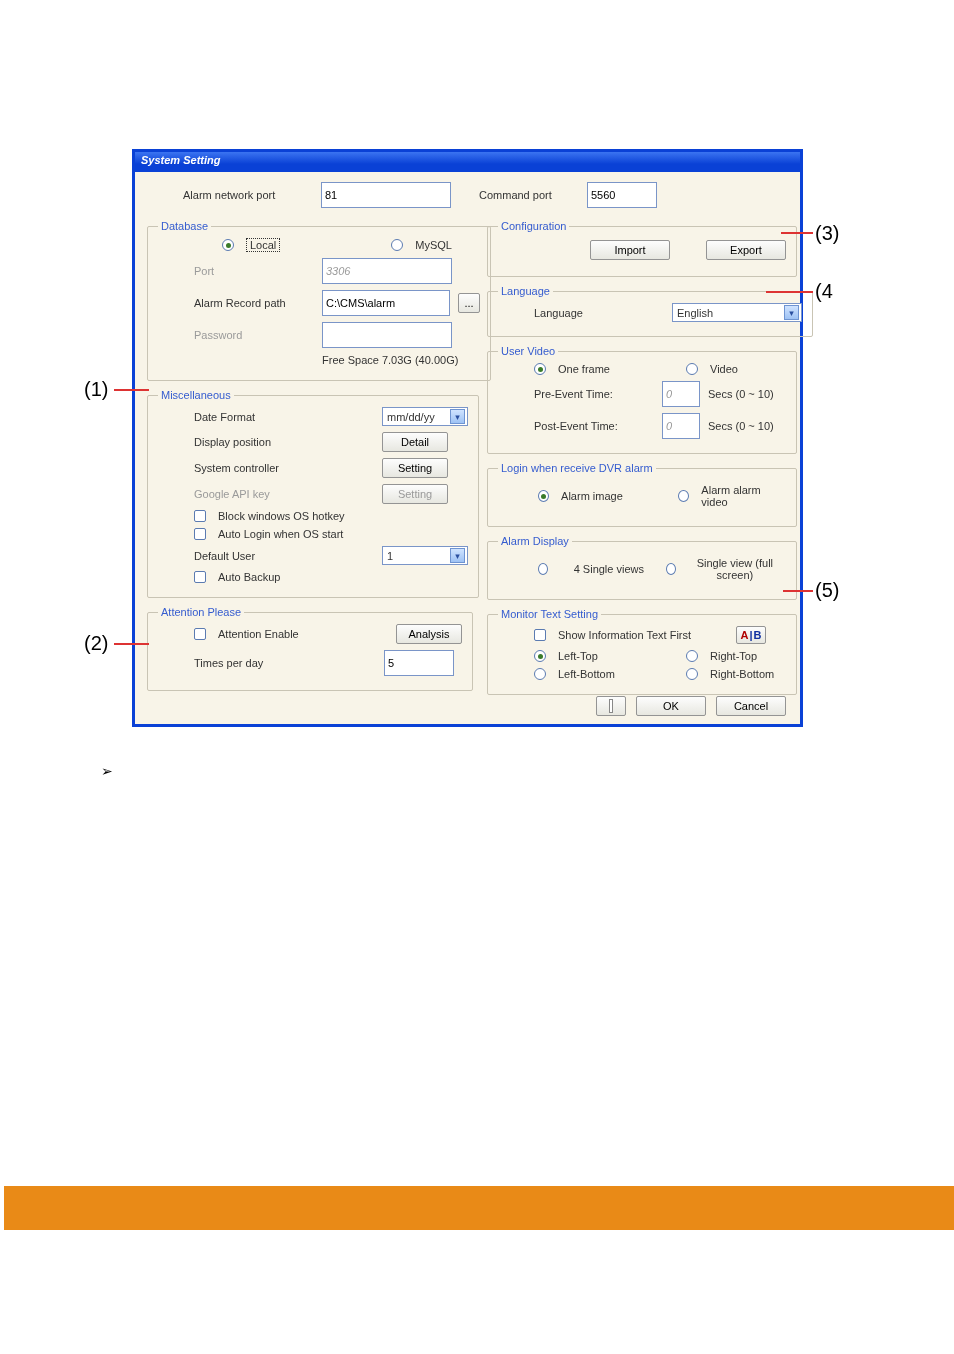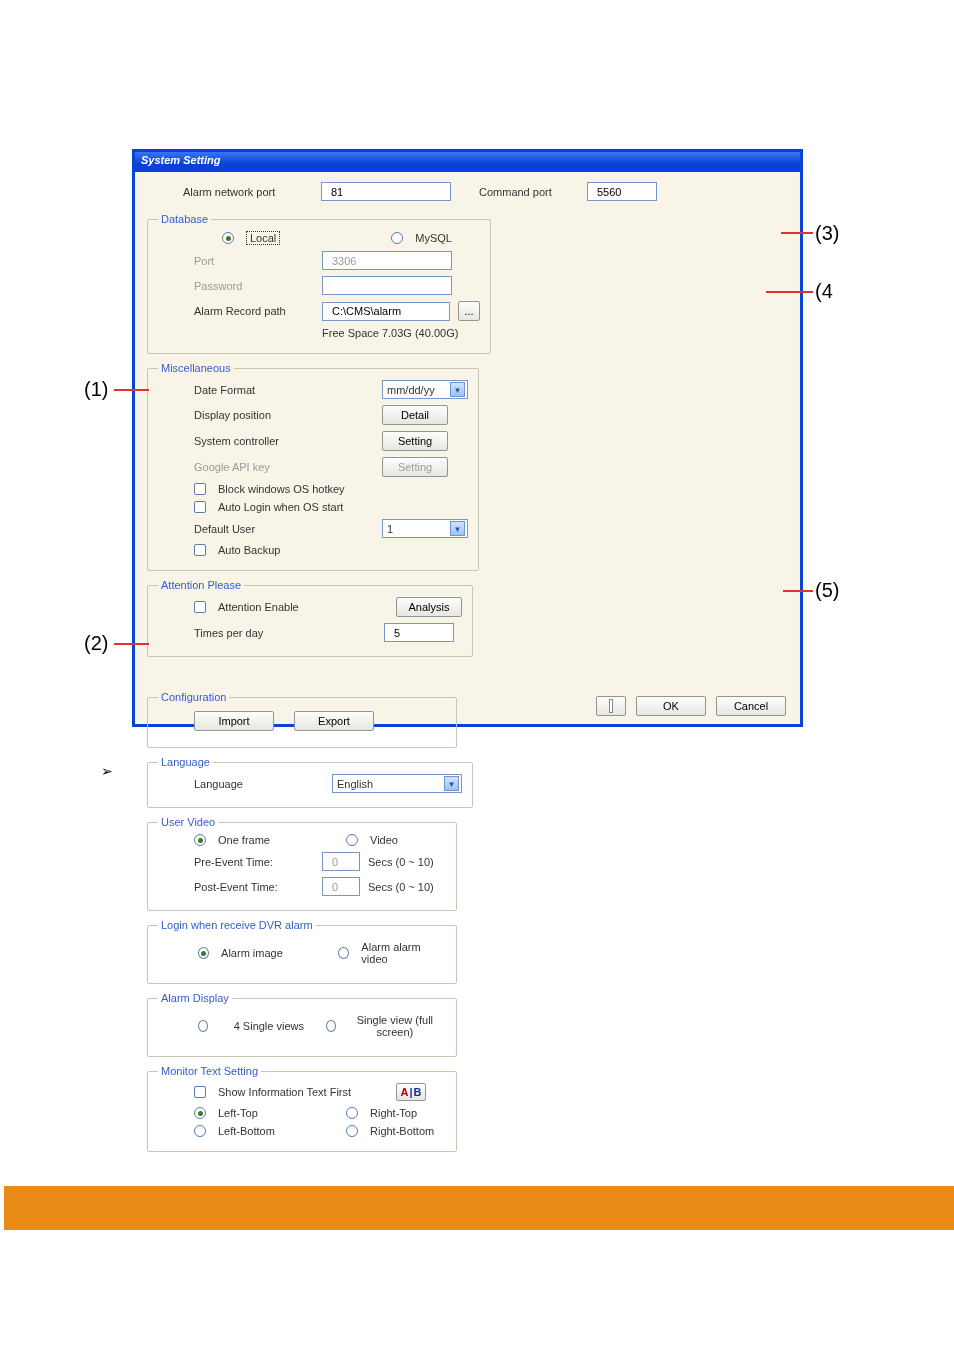--- a/index.html
+++ b/index.html
@@ -41,25 +41,25 @@
     color: #333;
     position: relative;
     height: calc(100% - 20px);
   }
   .row { display: flex; align-items: center; gap: 8px; margin-bottom: 6px; margin-left: 36px; }
   .label { color: #333; }
   .disabled { color: #9a9a9a; }
   .input {
     border: 1px solid #7a95c8;
     background: #fff;
-    height: 19px;
-    padding: 1px 9px;
+    height: 26px;
+    padding: 1px 3px;
     font-size: 11px;
   }
-  .input.dis { background:#fff; color:#9a9a9a; }
+  .input.dis { background:#fff; color:#9a9a9a;font-style:italic; }
   .btn {
     border: 1px solid #949494;
     background: linear-gradient(#fdfdfd,#e7e7e0);
     height: 20px;
     padding: 0 12px;
     font-size: 11px;
     border-radius: 2px;
     cursor: pointer;
     display: inline-flex;
     align-items: center;
@@ -105,21 +105,21 @@
     font-size:11px;
   }
   .select .arrow {
     width:15px; height:15px;
     background: linear-gradient(#cfe3ff,#9ec2f4);
     border:1px solid #6f94d1;
     display:flex; align-items:center; justify-content:center;
     color:#2a4f9f;
     font-size: 9px;
   }
-  .cols { display:flex; gap:20px;flex-direction:column; }
+  .cols { display:flex; gap:20px; }
   .colL { width: 320px; }
   .colR { width: 310px; }
   .bottom-btns {
     position: absolute;
     right: 14px;
     bottom: 8px;
     display:flex; gap:10px; align-items:flex-start;
   }
   .kbd-icon {
     width: 20px; height: 14px;
@@ -200,27 +200,27 @@
               <span style="flex:1"></span>
               <span class="radio"></span>
               <span>MySQL</span>
               <span style="width:20px"></span>
             </div>
             <div class="row">
               <span class="label disabled" style="width:120px">Port</span>
               <input class="input dis" style="width: 130px;" disabled="" value="3306">
             </div>
             <div class="row">
-              <span class="label disabled" style="width:120px">Password</span>
-              <input class="input dis" style="width: 130px;" disabled="">
-            </div>
-            <div class="row">
               <span class="label" style="width:120px">Alarm Record path</span>
               <input class="input" style="width: 128px;" value="C:\CMS\alarm">
               <button class="btn sm">...</button>
+            </div>
+            <div class="row">
+              <span class="label disabled" style="width:120px">Password</span>
+              <input class="input dis" style="width: 130px;" disabled="">
             </div>
             <div class="row">
               <span style="width:120px"></span>
               <span class="label">Free Space 7.03G (40.00G)</span>
             </div>
           </fieldset>
 
           <fieldset>
             <legend>Miscellaneous</legend>
             <div class="row">
@@ -274,21 +274,21 @@
               <span class="label" style="width:182px">Times per day</span>
               <input class="input" style="width: 70px;" value="5">
             </div>
           </fieldset>
         </div>
 
         <div class="colR">
 
           <fieldset>
             <legend>Configuration</legend>
-            <div class="row" style="justify-content:flex-start; gap:20px; padding:2px 0;">
+            <div class="row" style="justify-content:flex-end; gap:36px; padding:2px 0;">
               <button class="btn" style="width:80px">Import</button>
               <button class="btn" style="width:80px">Export</button>
             </div>
           </fieldset>
 
           <fieldset>
             <legend>Language</legend>
             <div class="row">
               <span class="label" style="width:130px">Language</span>
               <div class="select" style="width:130px">

